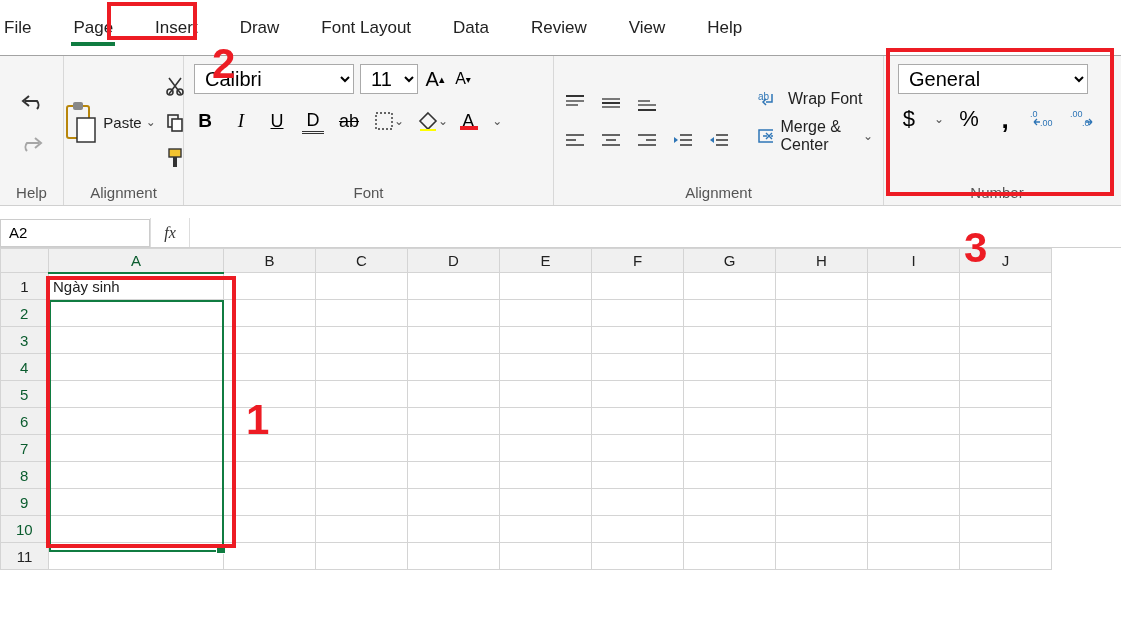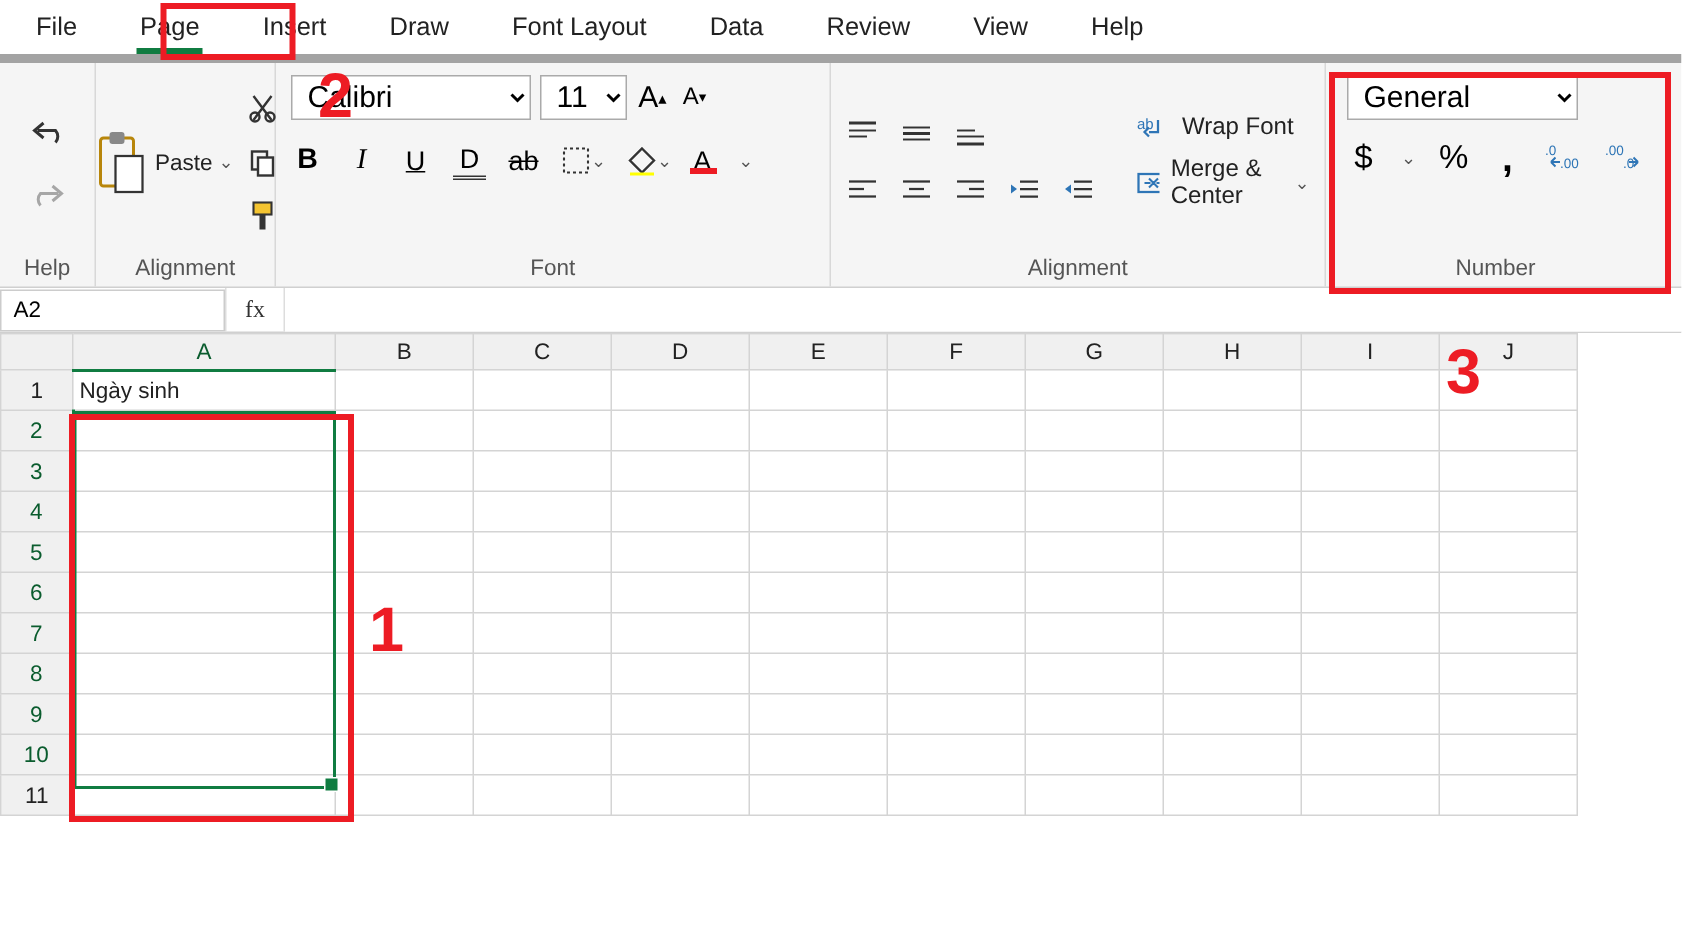--- a/index.html
+++ b/index.html
@@ -1,19 +1,19 @@
 <!DOCTYPE html>
 <html><head>
 <meta charset="utf-8">
 <style>
   * { box-sizing: border-box; margin: 0; padding: 0; font-family: "Segoe UI", Arial, sans-serif; }
   body { width: 1121px; height: 617px; background: #fff; overflow: hidden; position: relative; }
 
   
-  .tabs { display: flex; align-items: center; height: 42px; background: #fff; border-bottom: 6px solid #a3a3a3; padding: 0 22px; gap: 38px; font-size: 17px; color: #222; }
+  .tabs { display: flex; align-items: center; height: 56px; background: #fff; border-bottom: 1px solid #a3a3a3; padding: 0 2px; gap: 38px; font-size: 17px; color: #222; }
   .tab { cursor: pointer; padding: 10px 2px; position: relative; }
   .tab.active { font-weight: 400; }
   .tab.active::after { content: ""; position: absolute; left: 0; right: 0; bottom: 2px; height: 4px; background: #107c41; }
 
   
   .ribbon { display: flex; height: 150px; background: #f5f5f5; border-bottom: 1px solid #d0d0d0; }
   .group { display: flex; flex-direction: column; align-items: center; justify-content: space-between; padding: 8px 10px 4px 10px; border-right: 1px solid #d8d8d8; }
   .group:last-child { border-right: none; }
   .group-label { font-size: 15px; color: #555; margin-top: 4px; }
   .group-body { display: flex; flex: 1; align-items: center; gap: 8px; }
@@ -41,27 +41,27 @@
   .vstack { display: flex; flex-direction: column; }
 
   
   .align-rows { display: flex; flex-direction: column; gap: 12px; }
   .align-row { display: flex; gap: 14px; }
   .align-extra { display: flex; flex-direction: column; gap: 10px; margin-left: 20px; }
   .wrap-item { display: flex; align-items: center; gap: 8px; font-size: 16px; color: #222; }
 
   
   .num-col { display: flex; flex-direction: column; gap: 12px; align-items: flex-start; }
-  .num-fmt { width: 154px; }
+  .num-fmt { width: 190px; }
   .num-row { display: flex; gap: 14px; align-items: center; font-size: 20px; }
 
   
-  .fxbar { display: flex; align-items: center; height: 30px; border-bottom: 1px solid #d0d0d0; background: #fff; }
+  .fxbar { display: flex; align-items: center; height: 30px; border-bottom: 1px solid #d0d0d0; background: #fff; margin-top: 12px; }
   .namebox { width: 150px; height: 28px; border: 1px solid #ccc; font-size: 15px; padding: 2px 8px; }
-  .fx { width: 40px; text-align: center; font-family: Georgia, serif; font-size: 16px; color: #333; border-right: 1px solid #ddd; border-left: 1px solid #ddd; height: 100%; display: flex; align-items: center; justify-content: center; }
+  .fx { width: 40px; text-align: center; font-style: italic; font-family: Georgia, serif; font-size: 16px; color: #333; border-right: 1px solid #ddd; border-left: 1px solid #ddd; height: 100%; display: flex; align-items: center; justify-content: center; }
   .fxinput { flex: 1; border: none; height: 100%; padding: 0 6px; font-size: 15px; }
 
   
   .sheet { position: relative; }
   table.grid { border-collapse: collapse; table-layout: fixed; }
   table.grid th, table.grid td { border: 1px solid #d4d4d4; font-size: 15px; font-weight: 400; color: #222; background: #fff; }
   table.grid th.corner { width: 48px; height: 24px; background: #f0f0f0; }
   table.grid th.colh { height: 24px; background: #f0f0f0; text-align: center; }
   table.grid th.rowh { width: 48px; background: #f0f0f0; text-align: center; }
   table.grid td { height: 27px; padding: 0 4px; }

